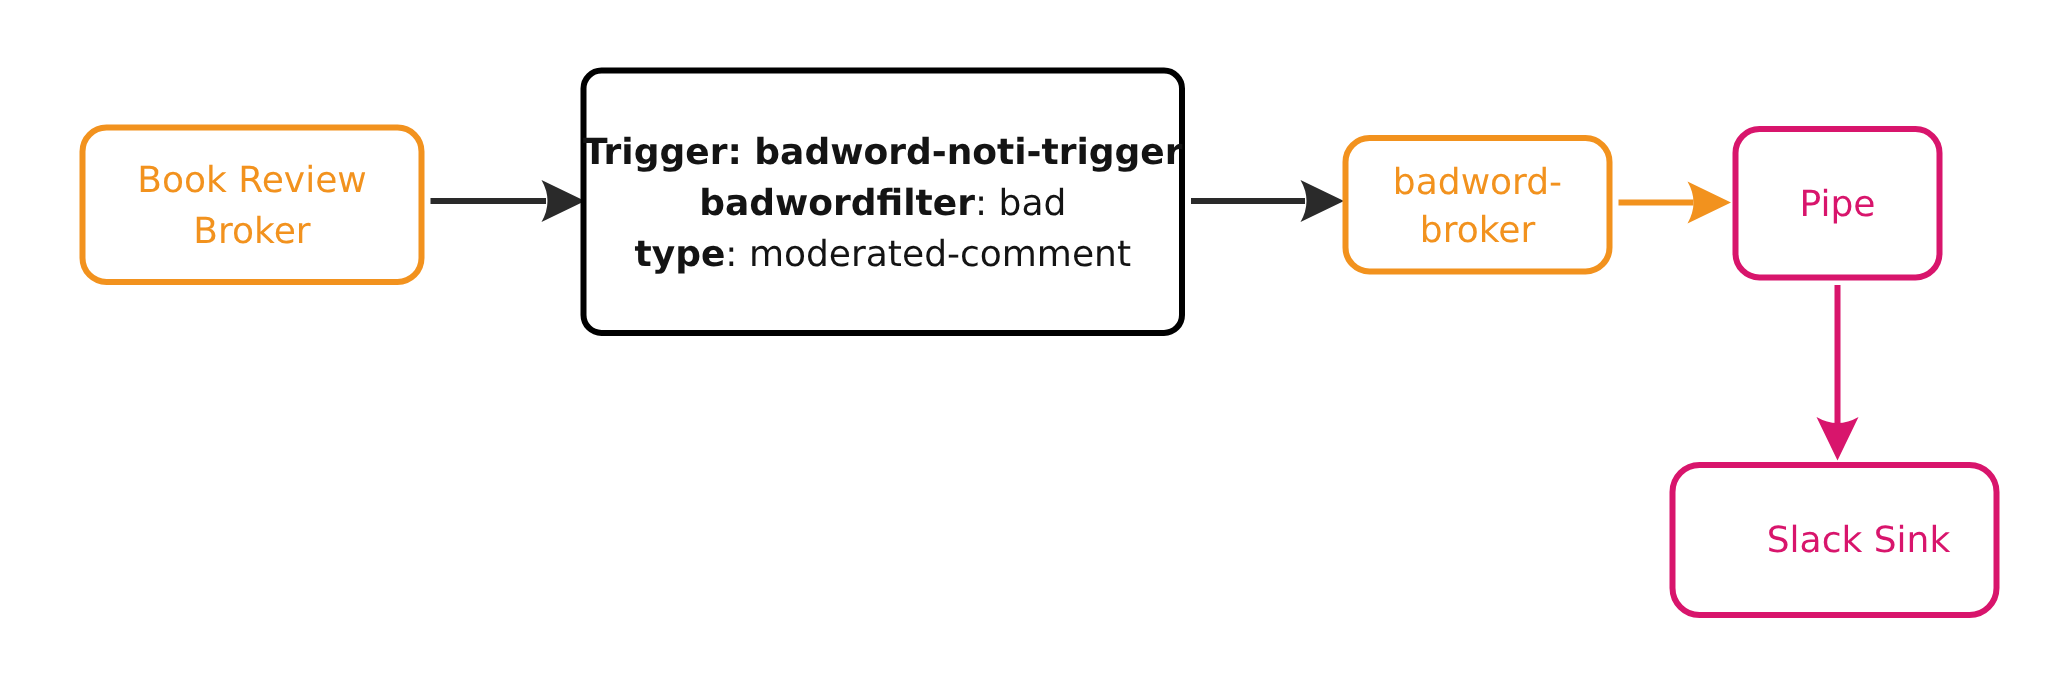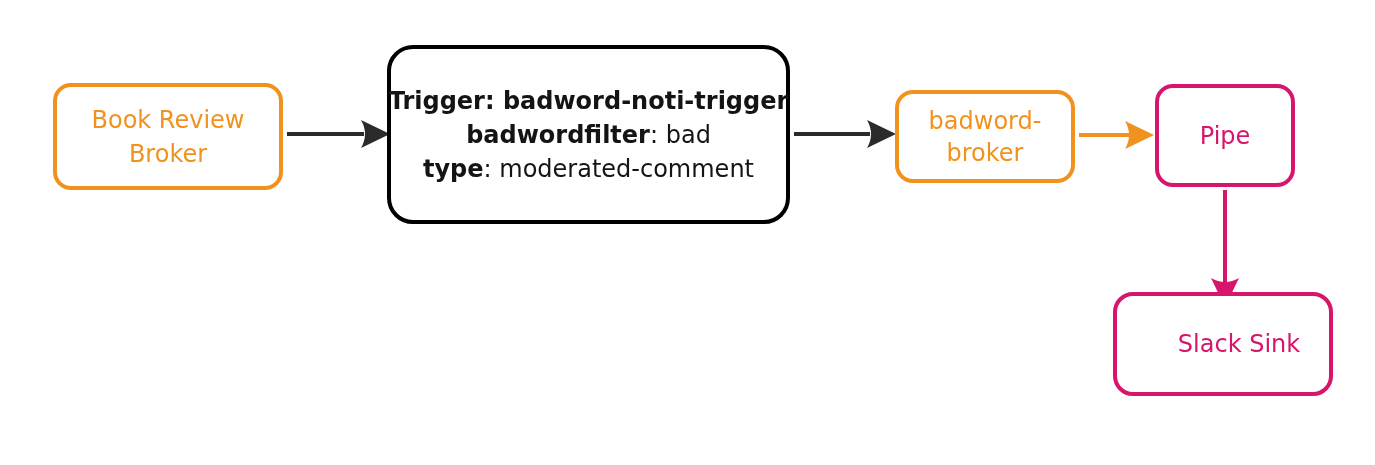--- a/index.html
+++ b/index.html
@@ -48,21 +48,21 @@
     border: 4px solid var(--orange, #f2921e);
     color: var(--orange, #f2921e);
   }
   .node-pink {
     border: 4px solid var(--pink, #d8156c);
     color: var(--pink, #d8156c);
   }
   .node-black {
     border: 4px solid var(--node_black, #000000);
     color: #141414;
-    border-radius: 26px;
+    border-radius: 14px;
   }
   .node-black .line b { font-weight: bold; }
 </style>
 </head>
 <body>
 
 <div class="canvas">
 
   <svg class="edges" width="1375" height="465" viewBox="0 0 1375 465">
     <g>
@@ -96,17 +96,17 @@
 
   <div class="node node-pink" style="left:1155px; top:84px; width:140px; height:103px;">
     <span class="line">Pipe</span>
   </div>
 
   <div class="node node-orange" style="left:895px; top:90px; width:180px; height:93px; line-height:32px;">
     <span class="line">badword-</span>
     <span class="line">broker</span>
   </div>
 
-  <div class="node node-pink" style="left:1113px; top:292px; width:220px; height:104px; border-radius:20px;padding-left:32px;">
+  <div class="node node-pink" style="left:1113px; top:308px; width:220px; height:104px; border-radius:20px;padding-left:32px;">
     <span class="line">Slack Sink</span>
   </div>
 
 </div>
 
 </body></html>

